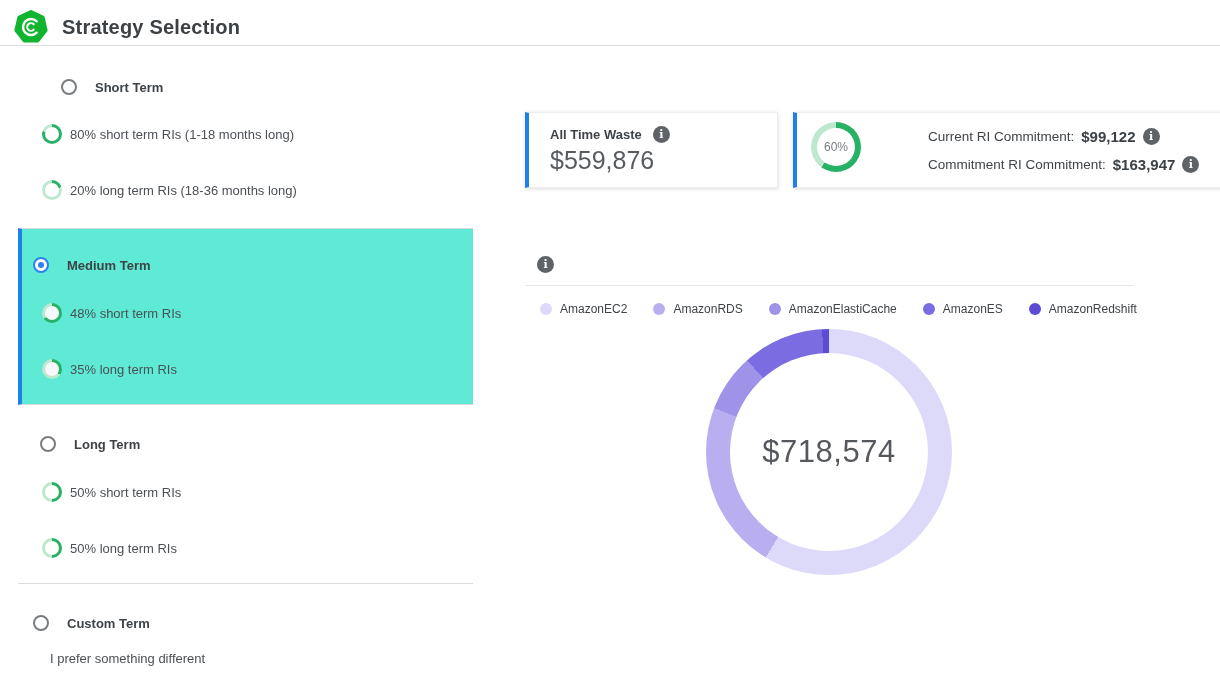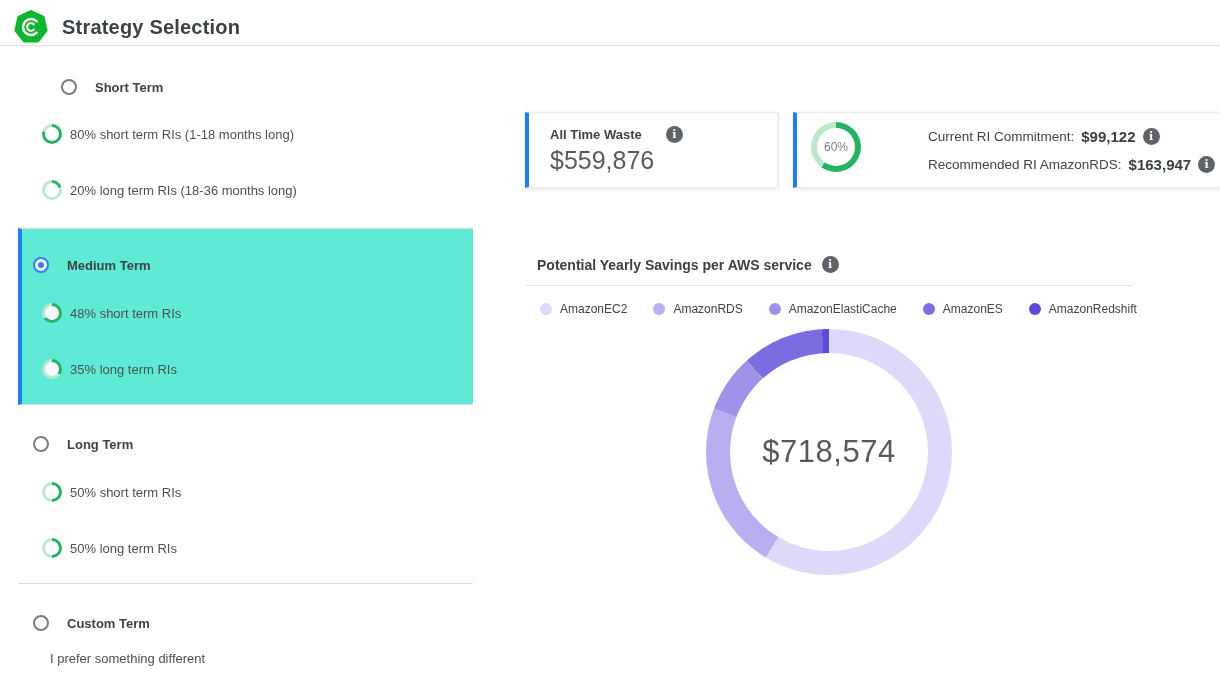--- a/index.html
+++ b/index.html
@@ -18,21 +18,21 @@
   #sec-short  { top:60px;  height:168px; }
   #sec-medium { top:228px; height:177px; background:#5eead4;
                 border-top:1px solid #d9dbde; border-bottom:1px solid #d9dbde;
                 border-left:4px solid #2180e8; }
   #sec-long   { top:405px; height:178px; }
   #sec-custom { top:583px; height:108px; border-top:1px solid #d9dbde; }
 
   .radio-row { position:absolute; display:flex; align-items:center; cursor:pointer; }
   #sec-short  .radio-row { left:15px; top:19px;margin-left:28px; }
   #sec-medium .radio-row { left:11px; top:28px; }
-  #sec-long   .radio-row { left:15px; top:31px;justify-content:space-between; }
+  #sec-long   .radio-row { left:22px; top:31px;justify-content:space-between; }
   #sec-custom .radio-row { left:15px; top:31px; }
 
   .radio { width:16px; height:16px; border-radius:50%; border:2px solid #797d82;
            position:relative; flex:0 0 16px; background:#fff; }
   .radio.selected { border-color:#2f80ed; }
   .radio.selected::after { content:""; position:absolute; left:3px; top:3px;
            width:6px; height:6px; border-radius:50%; background:#2f80ed; }
   .sec-label { margin-left:18px; font-size:13px; font-weight:700; color:#3e4348; }
 
   .sub-row { position:absolute; display:flex; align-items:center; cursor:default; }
@@ -50,21 +50,21 @@
   .sub-label { margin-left:8px; font-size:13px; color:#4b5056; }
   .custom-note { position:absolute; left:32px; top:67px; font-size:13px; color:#4b5056; }
 
   
   .card { position:absolute; top:112px; height:76px; background:#fff;
           border:1px solid #ececec; border-left:4px solid #2180e8;
           box-shadow:0 1px 4px rgba(0,0,0,.14); }
   #card-waste  { left:525px; width:253px; }
   #card-commit { left:793px; width:436px; }
 
-  .waste-label-row { position:absolute; left:21px; top:13px; display:flex; align-items:center; gap:24px; }
+  .waste-label-row { position:absolute; left:21px; top:13px; display:flex; align-items:center; gap:11px; }
   .card-label { font-size:13px; font-weight:700; color:#3e4348; }
   .waste-value { position:absolute; left:21px; top:33px; font-size:25px; font-weight:400; color:#585c61; }
 
   .info-icon { width:17px; height:17px; border-radius:50%; background:#5f6367; color:#fff;
                font-size:11px; font-weight:700; display:inline-flex; align-items:center;
                justify-content:center; font-family:"DejaVu Serif",serif; flex:0 0 17px; cursor:pointer; }
 
   .commit-ring { position:absolute; left:14px; top:9px; width:50px; height:50px; border-radius:50%;
                  display:flex; align-items:center; justify-content:center; }
   .commit-ring::after { content:""; position:absolute; inset:6px; border-radius:50%; background:#fff; }
@@ -168,30 +168,29 @@
   <div class="commit-ring" style="background: conic-gradient(rgb(39, 177, 100) 0deg, rgb(39, 177, 100) 60%, rgb(189, 232, 206) 60%, rgb(189, 232, 206) 100%); text-align: right;">
     <span class="commit-ring-label">60%</span>
   </div>
   <div class="commit-lines">
     <div class="commit-line">
       <span class="commit-label">Current RI Commitment:</span>
       <span class="commit-value">$99,122</span>
       <span class="info-icon">i</span>
     </div>
     <div class="commit-line">
-      <span class="commit-label">Recommended RI AmazonRDS:</span>
+      <span class="commit-label">Commitment RI Commitment:</span>
       <span class="commit-value">$163,947</span>
       <span class="info-icon">i</span>
     </div>
   </div>
 </div>
 
 <div id="chart">
   <div class="chart-title-row">
-    <span class="chart-title">Potential Yearly Savings per AWS service</span>
     <span class="info-icon">i</span>
   </div>
   <div class="chart-divider"></div>
 
   <div class="legend">
     <div class="legend-item">
       <span class="legend-dot" style="background: rgb(221, 217, 248);"></span>
       <span class="legend-label">AmazonEC2</span>
     </div>
     <div class="legend-item">

